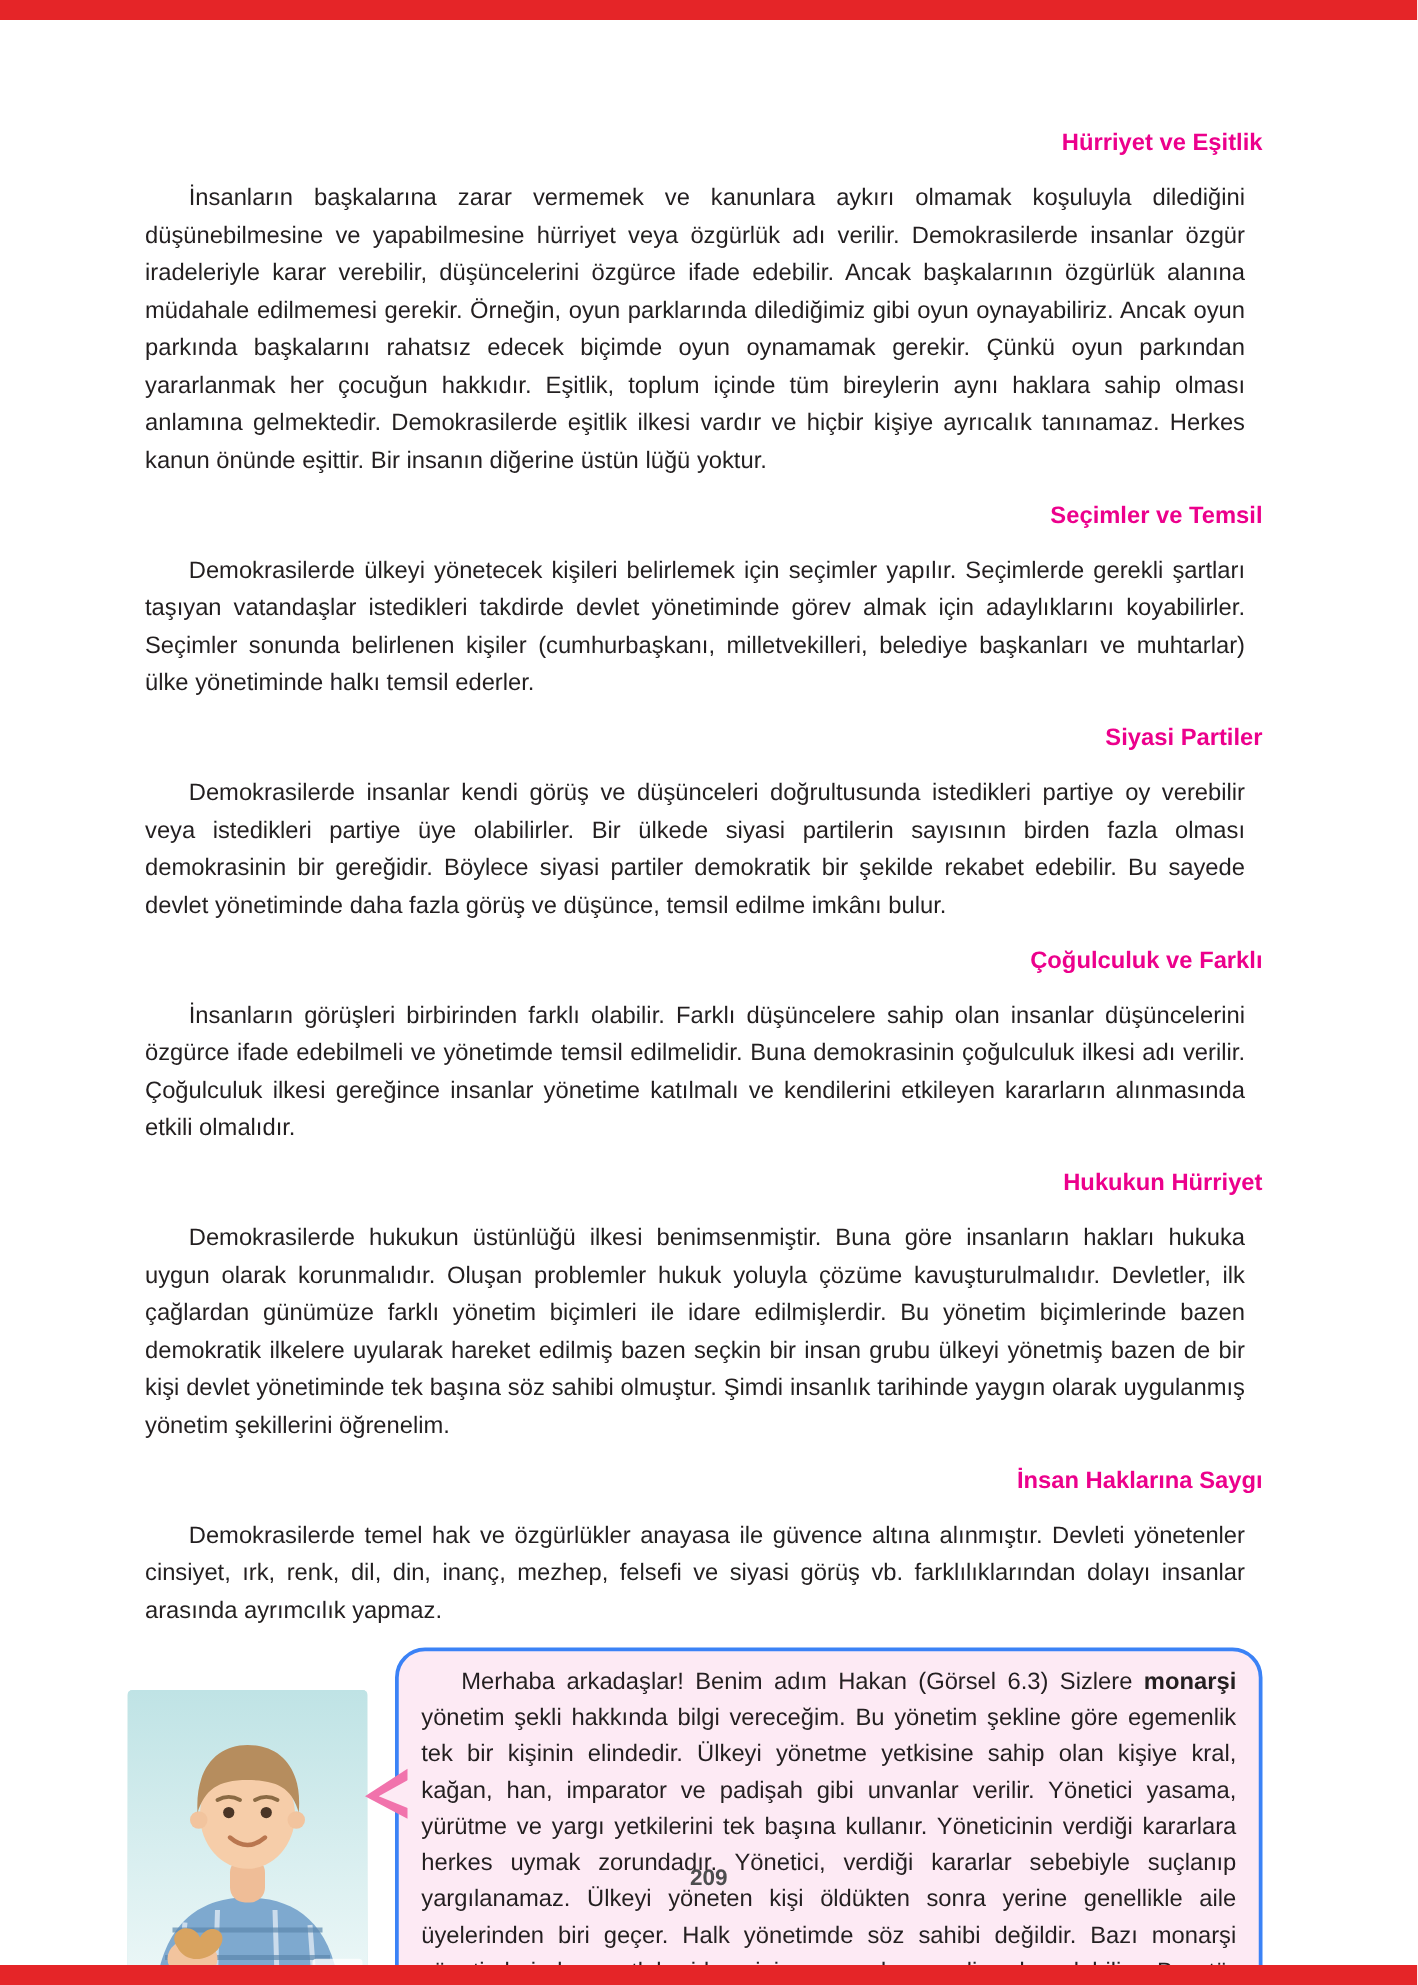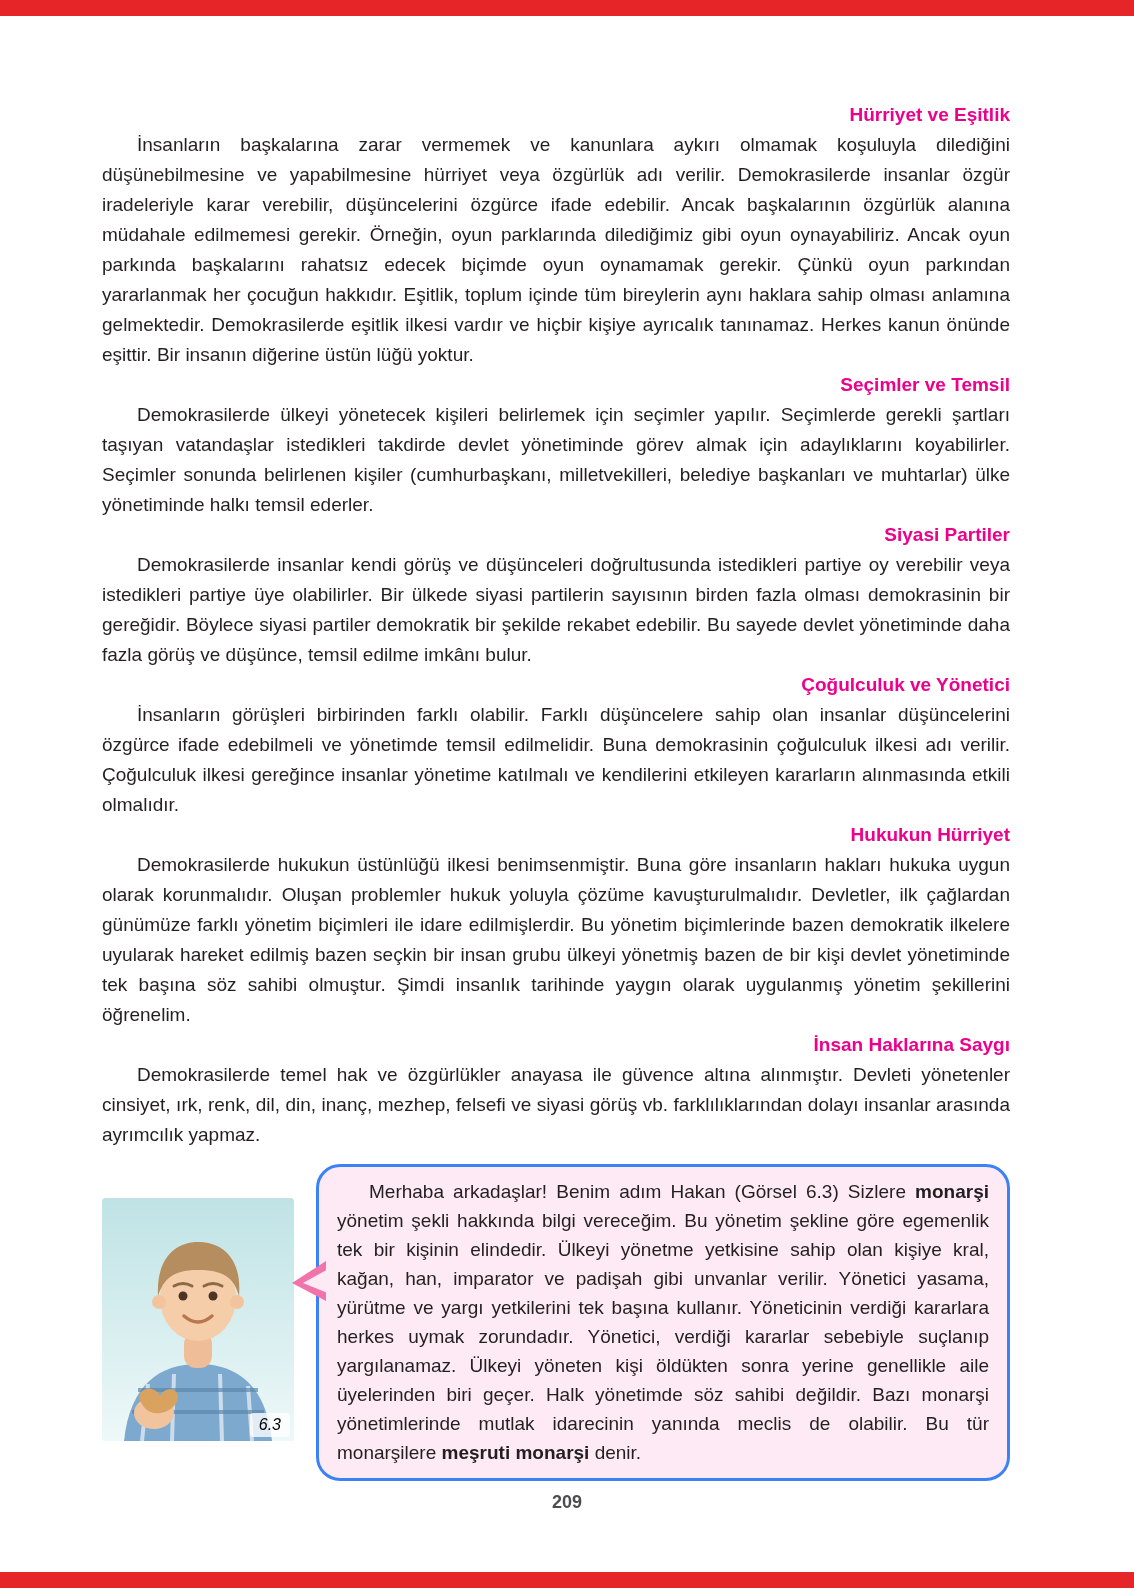--- a/index.html
+++ b/index.html
@@ -21,21 +21,21 @@
     font-size:19px; line-height:30px;
     text-align:justify;
   }
   h2.heading {
     margin:0 0 0 35px;
     font-size:19px; line-height:30px;
     font-weight:bold;
     color:#ec008c;
     text-align:right;
   }
-  p.para { margin:0; text-indent:35px; }
+  p.para { margin:14px; text-indent:35px; }
 
   .bottom-row {
     display:flex;
     align-items:flex-start;
     margin-top:14px;
   }
   .photo {
     position:relative;
     width:192px; height:243px;
     margin-top:34px;
@@ -102,21 +102,21 @@
       <h2 class="heading">Seçimler ve Temsil</h2>
       <p class="para">Demokrasilerde ülkeyi yönetecek kişileri belirlemek için seçimler yapılır. Seçimlerde gerekli şartları taşıyan vatandaşlar istedikleri takdirde devlet yönetiminde görev almak için adaylıklarını koyabilirler. Seçimler sonunda belirlenen kişiler (cumhurbaşkanı, milletvekilleri, belediye başkanları ve muhtarlar) ülke yönetiminde halkı temsil ederler.</p>
     </section>
 
     <section>
       <h2 class="heading">Siyasi Partiler</h2>
       <p class="para">Demokrasilerde insanlar kendi görüş ve düşünceleri doğrultusunda istedikleri partiye oy verebilir veya istedikleri partiye üye olabilirler. Bir ülkede siyasi partilerin sayısının birden fazla olması demokrasinin bir gereğidir. Böylece siyasi partiler demokratik bir şekilde rekabet edebilir. Bu sayede devlet yönetiminde daha fazla görüş ve düşünce, temsil edilme imkânı bulur.</p>
     </section>
 
     <section>
-      <h2 class="heading">Çoğulculuk ve Yönetici</h2>
+      <h2 class="heading">Çoğulculuk ve Farklı</h2>
       <p class="para">İnsanların görüşleri birbirinden farklı olabilir. Farklı düşüncelere sahip olan insanlar düşüncelerini özgürce ifade edebilmeli ve yönetimde temsil edilmelidir. Buna demokrasinin çoğulculuk ilkesi adı verilir. Çoğulculuk ilkesi gereğince insanlar yönetime katılmalı ve kendilerini etkileyen kararların alınmasında etkili olmalıdır.</p>
     </section>
 
     <section>
       <h2 class="heading">Hukukun Hürriyet</h2>
       <p class="para">Demokrasilerde hukukun üstünlüğü ilkesi benimsenmiştir. Buna göre insanların hakları hukuka uygun olarak korunmalıdır. Oluşan problemler hukuk yoluyla çözüme kavuşturulmalıdır. Devletler, ilk çağlardan günümüze farklı yönetim biçimleri ile idare edilmişlerdir. Bu yönetim biçimlerinde bazen demokratik ilkelere uyularak hareket edilmiş bazen seçkin bir insan grubu ülkeyi yönetmiş bazen de bir kişi devlet yönetiminde tek başına söz sahibi olmuştur. Şimdi insanlık tarihinde yaygın olarak uygulanmış yönetim şekillerini öğrenelim.</p>
     </section>
 
     <section>
       <h2 class="heading">İnsan Haklarına Saygı</h2>

